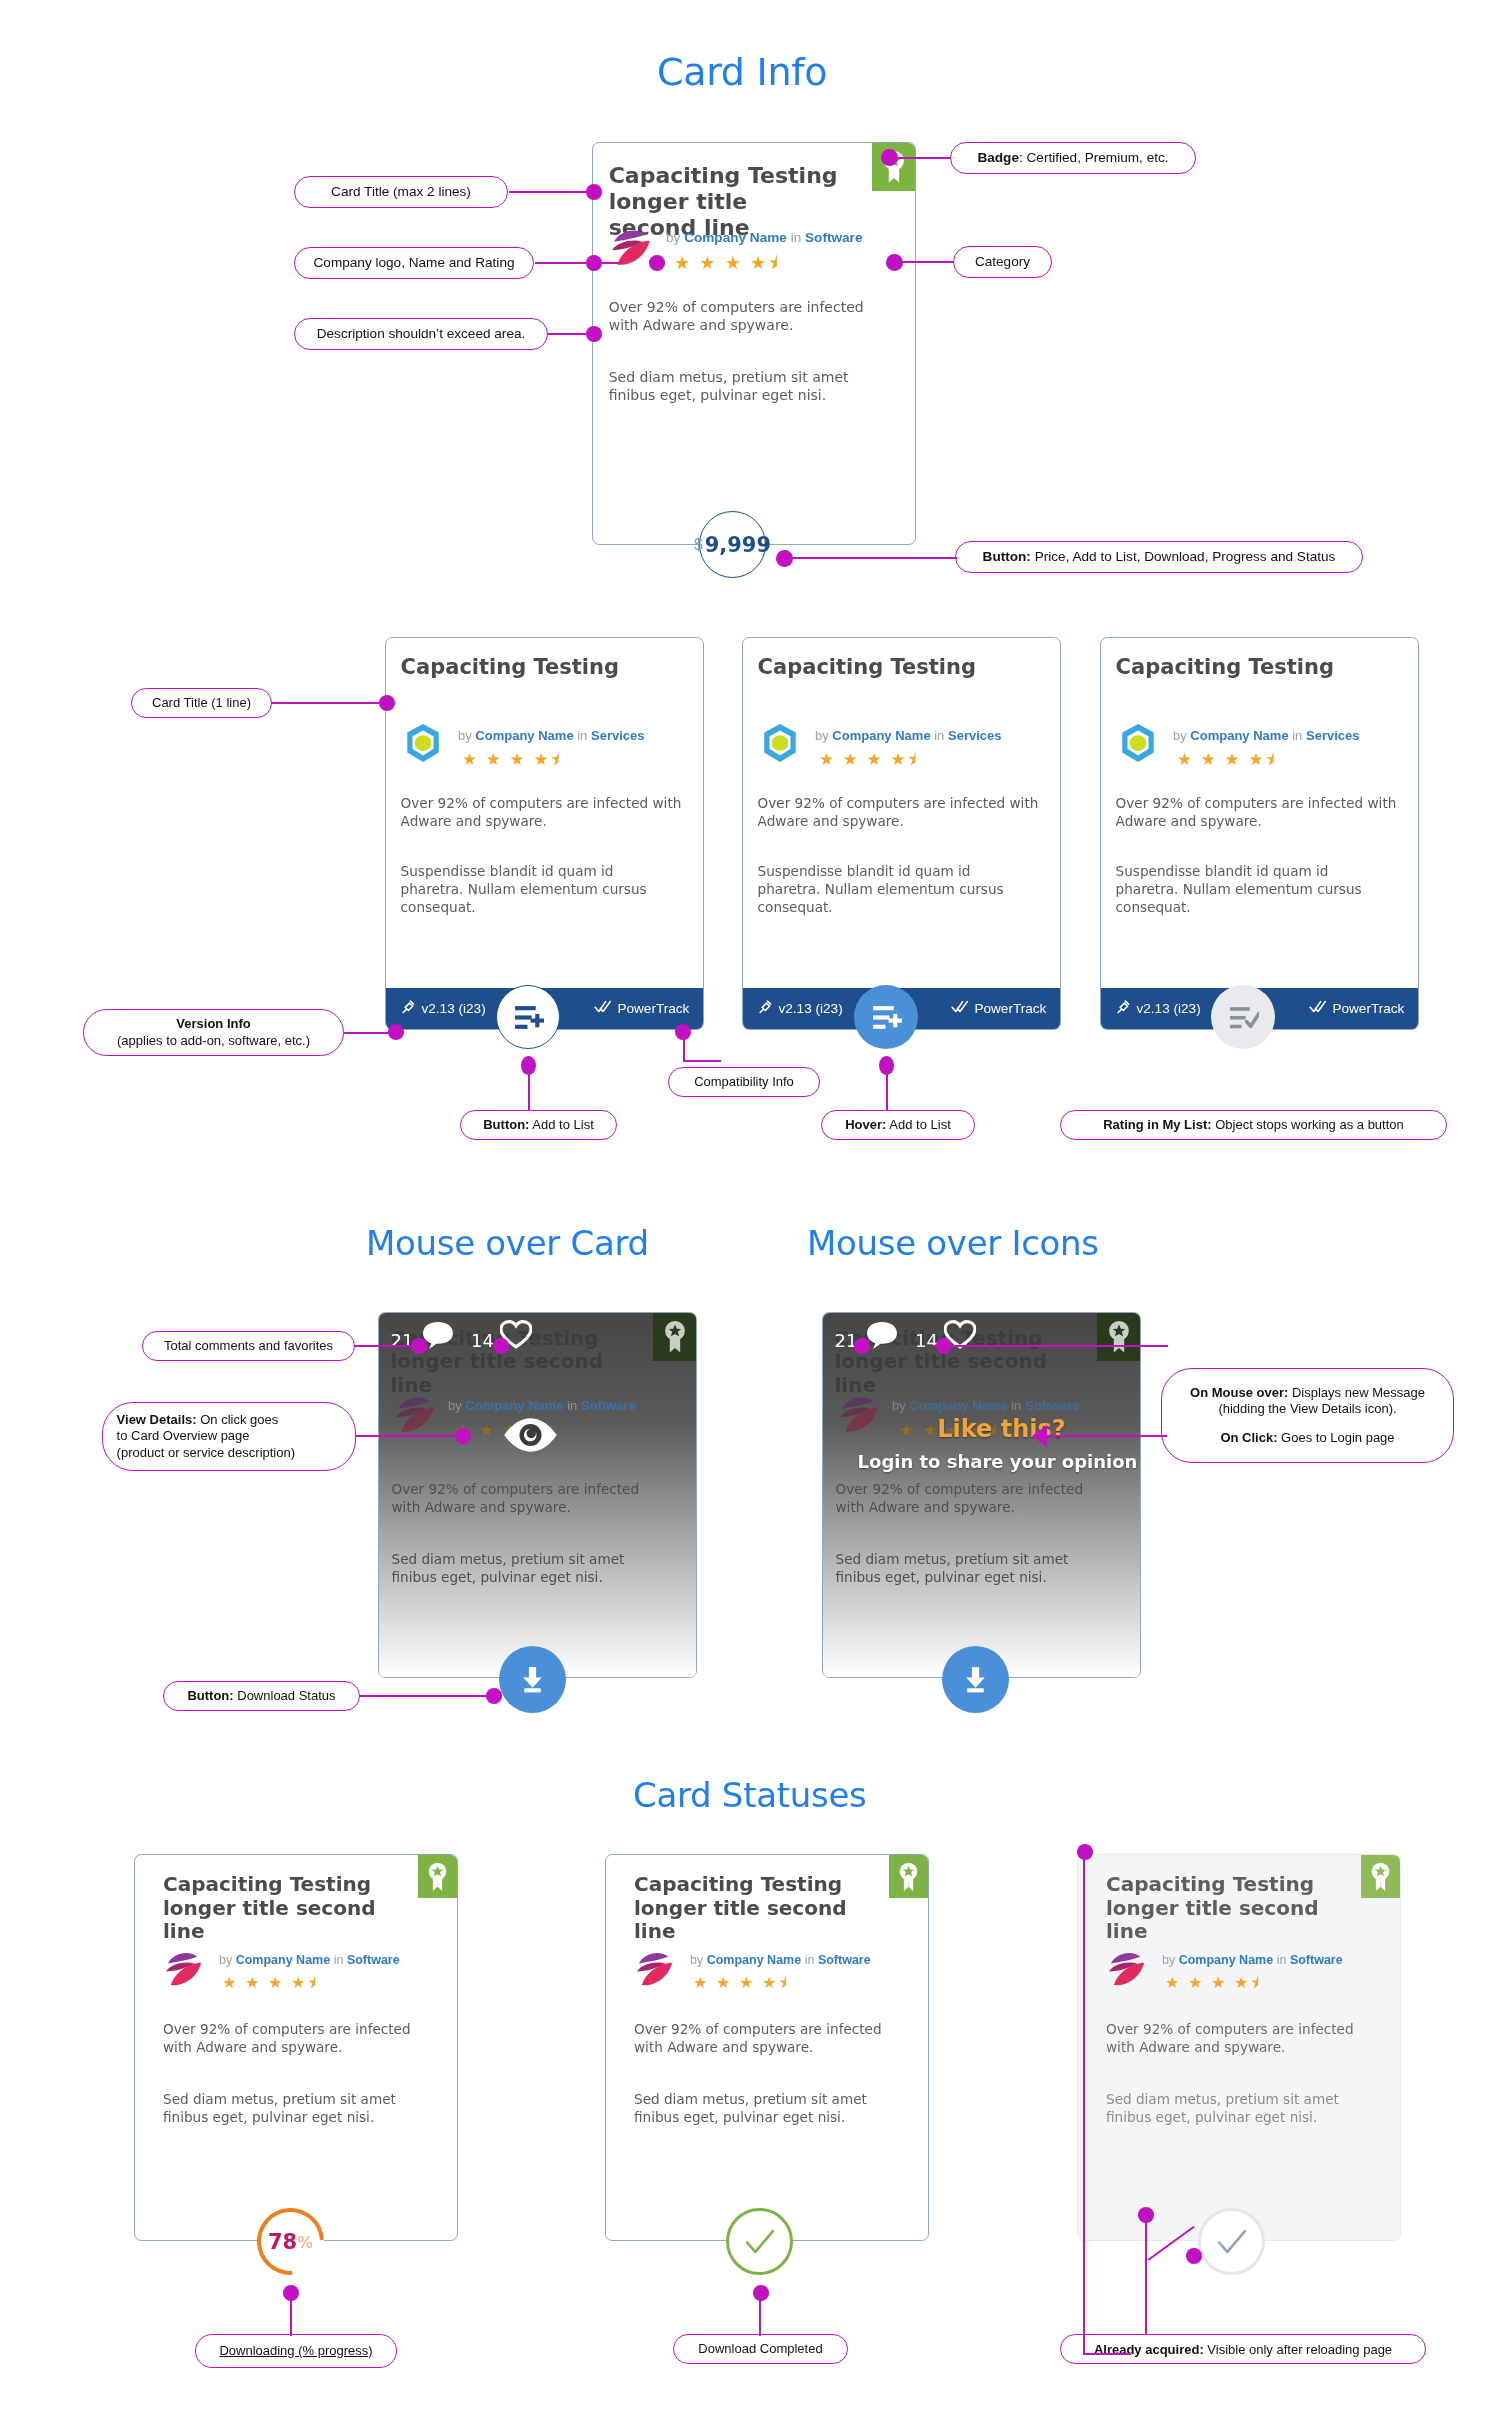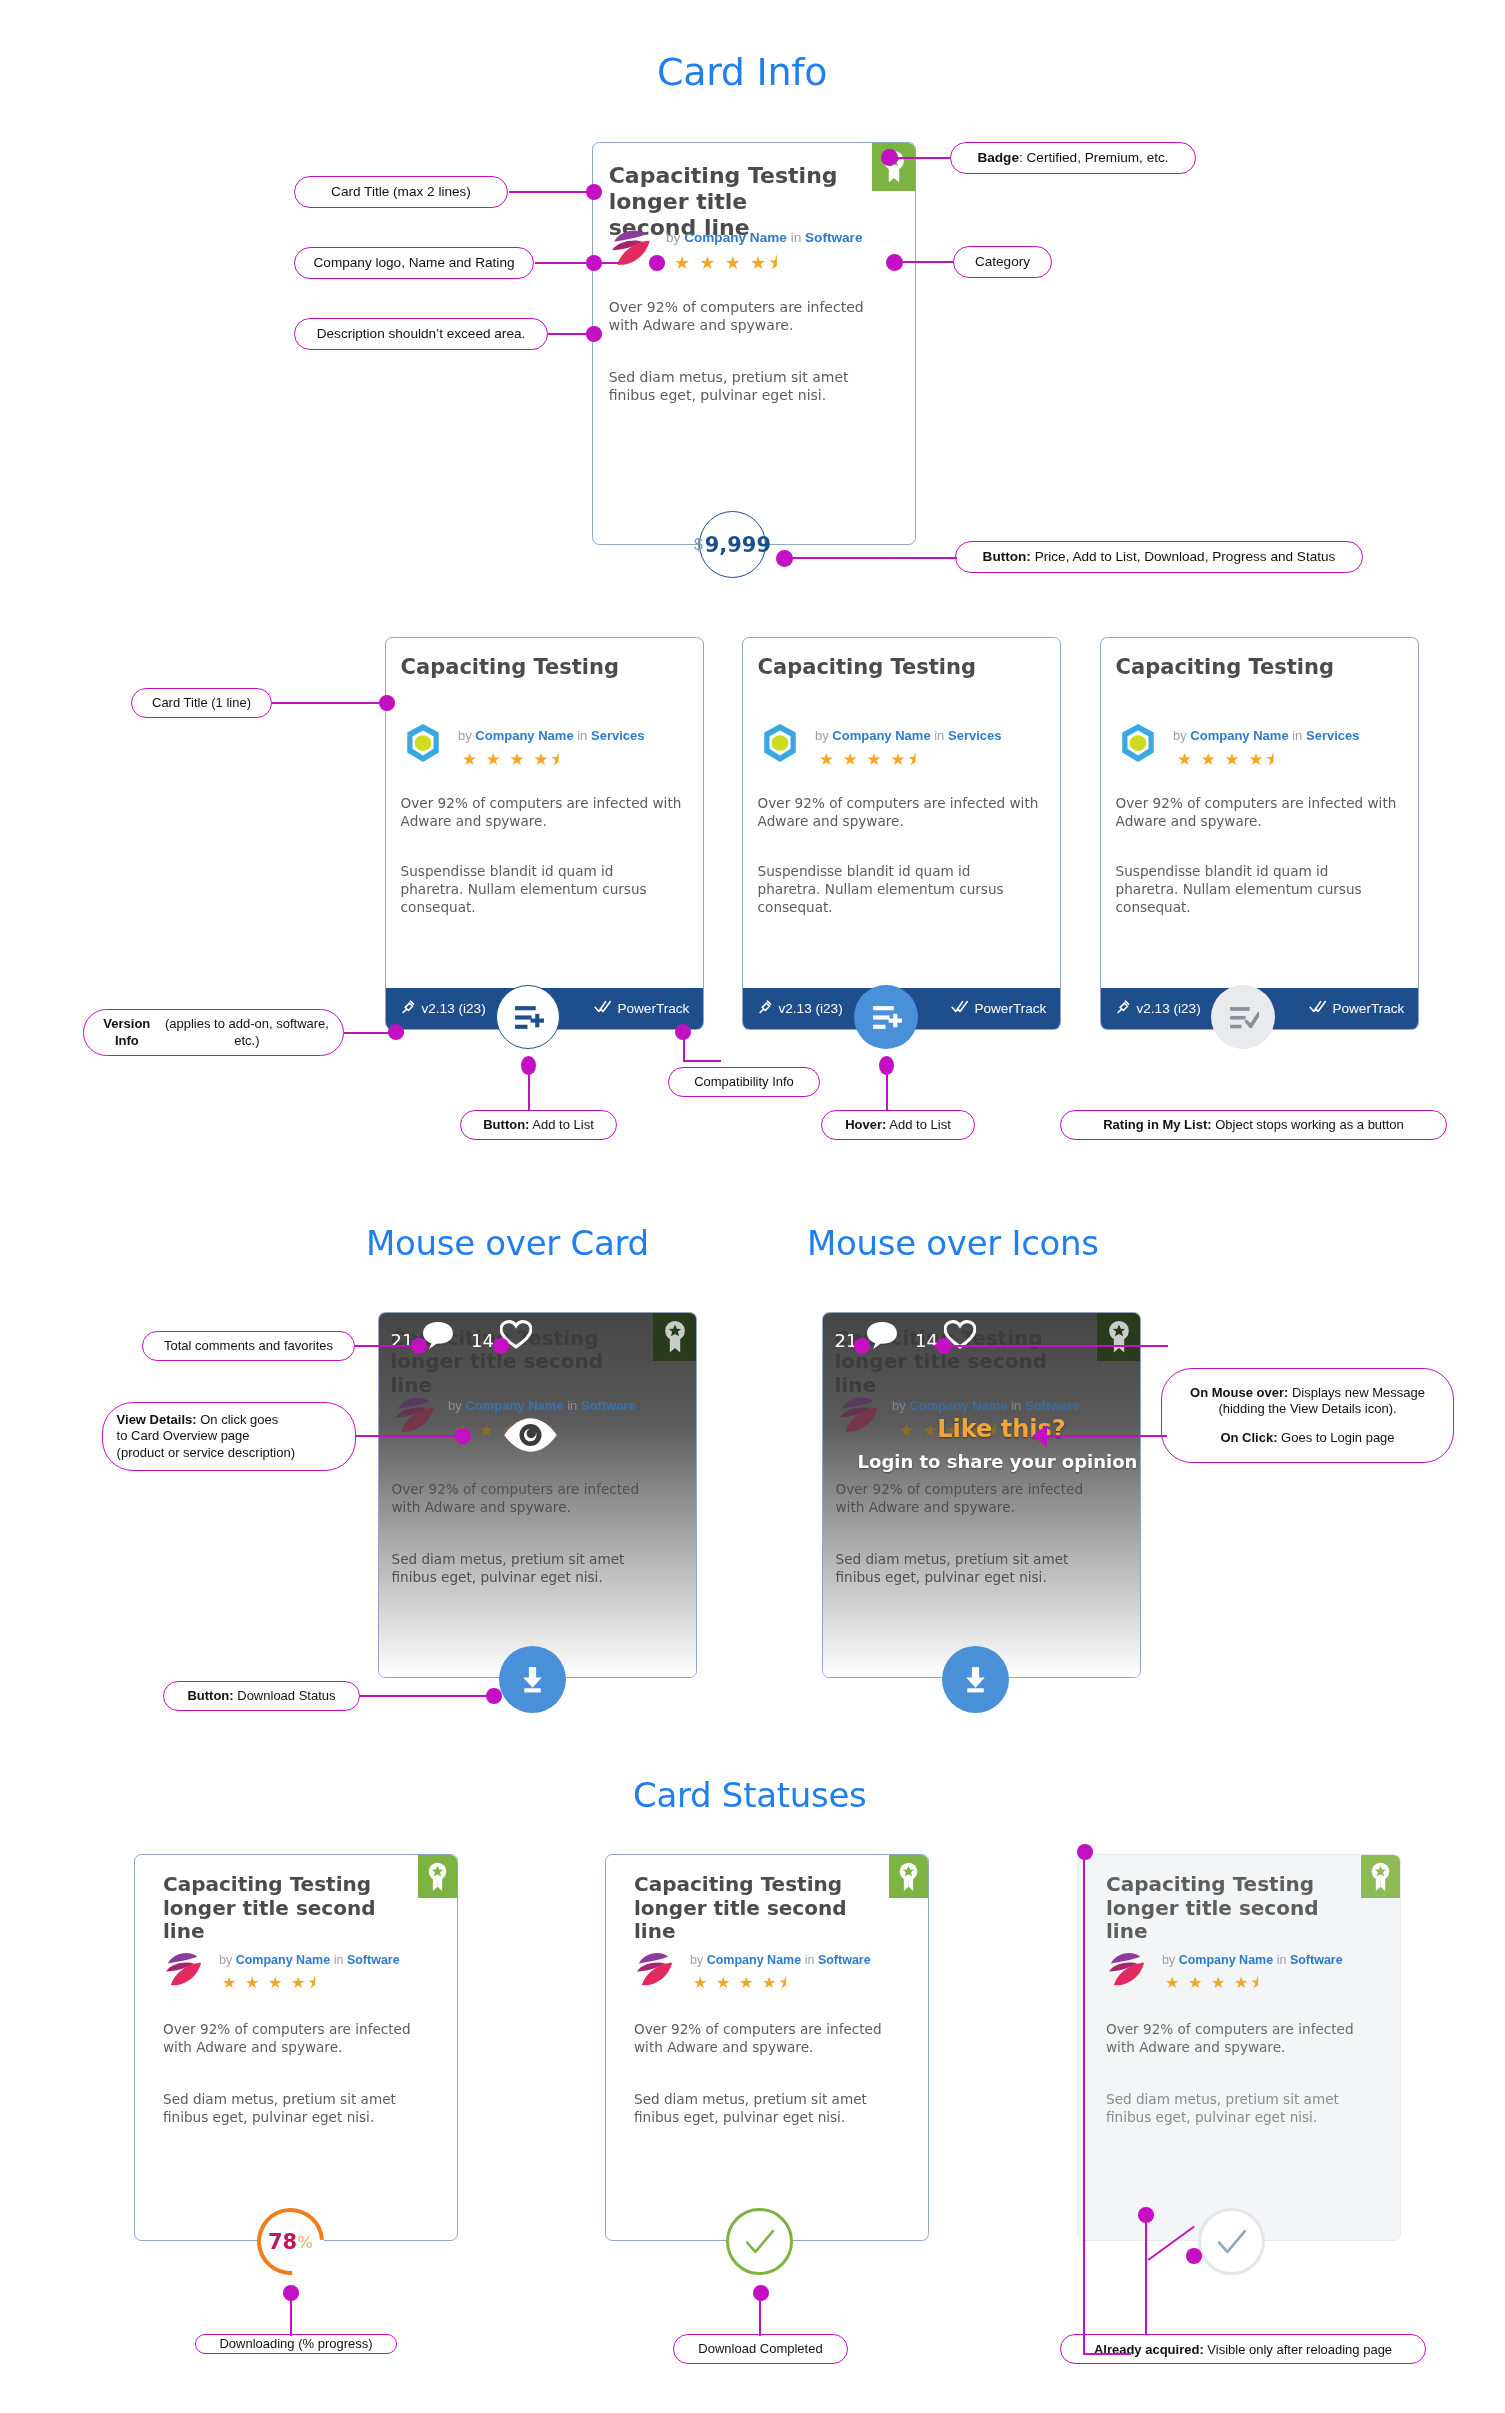--- a/index.html
+++ b/index.html
@@ -389,21 +389,21 @@
       <path d="M36 36 L44 45 L60 20" stroke="#8a9099" stroke-width="7" fill="none" stroke-linecap="round" stroke-linejoin="round"></path>
     </svg>
   </div>
 
   <div class="note" style="left:131px; top:688px; width:141px; height:30px; font-size:13px;">
     <span>Card Title (1 line)</span>
   </div>
   <div class="lead h" style="left:272px; top:702px; width:115px;"></div>
   <div class="dot" style="left:379px; top:695px; width:15.7px; height:15.7px;"></div>
 
-  <div class="note" style="left:83px; top:1009px; width:261px; height:47px; font-size:13px; padding:2.1px 9.4px;">
+  <div class="note" style="left:83px; top:1009px; width:261px; height:47px; font-size:13px; flex-direction:column; padding:2.1px 9.4px;">
     <b style="display:block;">Version Info</b>
     <span style="display:block;">(applies to add-on, software, etc.)</span>
   </div>
   <div class="lead h" style="left:344px; top:1032px; width:50px;"></div>
   <div class="dot" style="left:388px; top:1024px; width:15.7px; height:15.7px;"></div>
 
   <div class="dot" style="left:675px; top:1024px; width:15.7px; height:15.7px;"></div>
   <div class="lead" style="left:683px; top:1032px; width:1.6px; height:29px;"></div>
   <div class="lead h" style="left:683px; top:1060px; width:38px;"></div>
   <div class="note" style="left:668px; top:1067px; width:152px; height:30px; font-size:13px;">
@@ -633,21 +633,21 @@
       <div class="desc" style="left:28px; top:236px; width:272px; font-size:13.6px;">Sed diam metus, pretium sit amet finibus eget, pulvinar eget nisi.</div>
     </div>
   </div>
   <div class="fab fab-ring-orange" style="left:257px; top:2208px; width:67px; height:67px;"></div>
   <div style="position:absolute; left:257px; top:2208px; width:67px; height:67px; display:flex; align-items:center; justify-content:center; font-family:'DejaVu Sans', sans-serif;">
     <span style="font-size:21px; font-weight:700; color:#be185d;">78</span>
       <span style="font-size:16.7px; color:#f5a766;">%</span>
   </div>
   <div class="dot" style="left:283px; top:2285px; width:15.7px; height:15.7px;"></div>
   <div class="lead v" style="left:290px; top:2300px; height:36px;"></div>
-  <div class="note" style="left:195px; top:2334px; width:202px; height:20px; font-size:13px;">
+  <div class="note" style="left:195px; top:2334px; width:202px; height:34px; font-size:13px;text-decoration:underline;">
     <span>Downloading (% progress)</span>
   </div>
 
   <div class="card" style="left:605px; top:1854px; width:324px; height:387px;">
     <div class="card-inner">
       <div class="badge-ribbon" style="width:39px; height:43px;">
         <svg width="25" height="34" viewBox="0 0 54 72">
           <circle cx="27" cy="24" r="19" fill="#ffffff"></circle>
           <polygon points="27,12 30.5,20 39,20.5 32.5,26 34.8,34.5 27,30 19.2,34.5 21.5,26 15,20.5 23.5,20" fill="#7cb342"></polygon>
           <polygon points="17,38 17,66 27,57 27,40" fill="#ffffff"></polygon>

